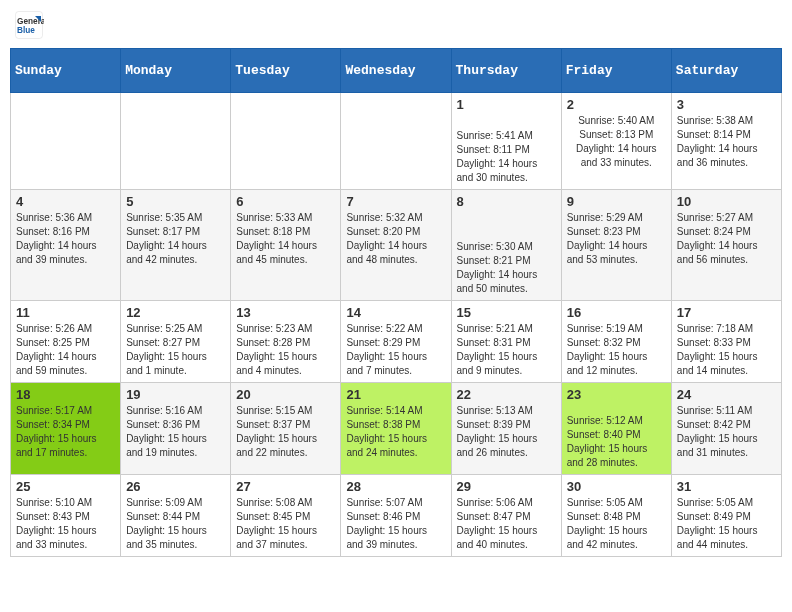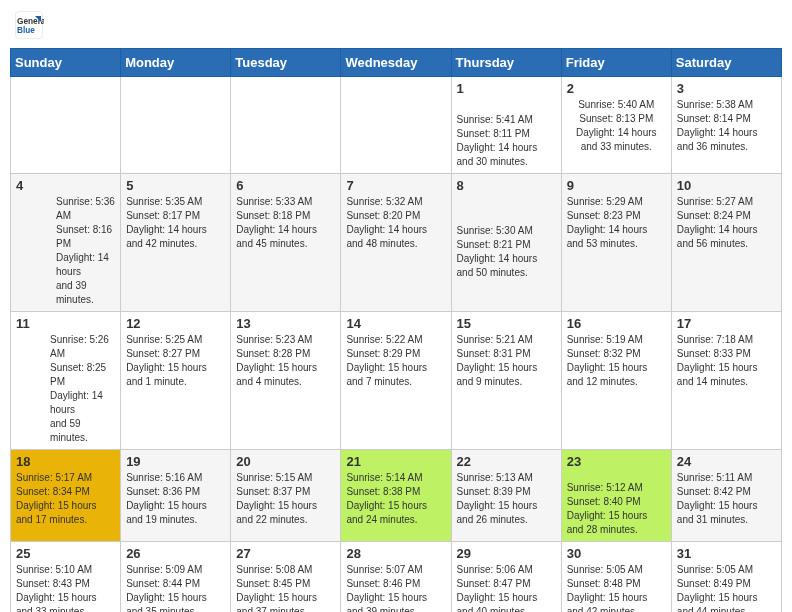--- a/index.html
+++ b/index.html
@@ -56,23 +56,24 @@
     .calendar {
       width: 100%;
       border-collapse: collapse;
       border: 1px solid #ccc;
     }
     .calendar th {
       background-color: #2a6db5;
       color: #fff;
       font-size: 13px;
       font-weight: bold;
-      padding: 6px 4px;
+      padding: 14px 4px;
       text-align: left;
       border: 1px solid #1a5fa8;
+      font-family: Liberation Mono, monospace;
     }
     .calendar td {
       vertical-align: top;
       border: 1px solid #ccc;
       padding: 4px 5px;
       width: 110px;
       min-height: 80px;
       background: #fff;
       font-size: 10.5px;
       color: #333;
@@ -153,21 +154,21 @@
           <span class="day-number">3</span>
           <div class="day-info" style="white-space: pre-line;">Sunrise: 5:38 AM
 Sunset: 8:14 PM
 Daylight: 14 hours
 and 36 minutes.</div>
         </td>
       </tr>
       <tr>
         <td style="background-color: rgb(245, 245, 245);">
           <span class="day-number">4</span>
-          <div class="day-info" style="white-space: pre-line; margin-left: 40px;">Sunrise: 5:36 AM
+          <div class="day-info" style="white-space: pre-line;">Sunrise: 5:36 AM
 Sunset: 8:16 PM
 Daylight: 14 hours
 and 39 minutes.</div>
         </td>
         <td style="background-color: rgb(245, 245, 245);">
           <span class="day-number">5</span>
           <div class="day-info" style="white-space: pre-line;">Sunrise: 5:35 AM
 Sunset: 8:17 PM
 Daylight: 14 hours
 and 42 minutes.</div>
@@ -204,21 +205,21 @@
           <span class="day-number">10</span>
           <div class="day-info" style="white-space: pre-line;">Sunrise: 5:27 AM
 Sunset: 8:24 PM
 Daylight: 14 hours
 and 56 minutes.</div>
         </td>
       </tr>
       <tr>
         <td>
           <span class="day-number">11</span>
-          <div class="day-info" style="white-space: pre-line; margin-left: 34px;">Sunrise: 5:26 AM
+          <div class="day-info" style="white-space: pre-line;">Sunrise: 5:26 AM
 Sunset: 8:25 PM
 Daylight: 14 hours
 and 59 minutes.</div>
         </td>
         <td>
           <span class="day-number">12</span>
           <div class="day-info" style="white-space: pre-line;">Sunrise: 5:25 AM
 Sunset: 8:27 PM
 Daylight: 15 hours
 and 1 minute.</div>
@@ -253,21 +254,21 @@
         </td>
         <td>
           <span class="day-number">17</span>
           <div class="day-info" style="white-space: pre-line;">Sunrise: 7:18 AM
 Sunset: 8:33 PM
 Daylight: 15 hours
 and 14 minutes.</div>
         </td>
       </tr>
       <tr>
-        <td style="background-color: #eab308; margin-top: 20px;">
+        <td style="background-color: #84cc16; margin-top: 20px;">
           <span class="day-number">18</span>
           <div class="day-info" style="white-space: pre-line;">Sunrise: 5:17 AM
 Sunset: 8:34 PM
 Daylight: 15 hours
 and 17 minutes.</div>
         </td>
         <td style="background-color: rgb(245, 245, 245);">
           <span class="day-number">19</span>
           <div class="day-info" style="white-space: pre-line;">Sunrise: 5:16 AM
 Sunset: 8:36 PM

